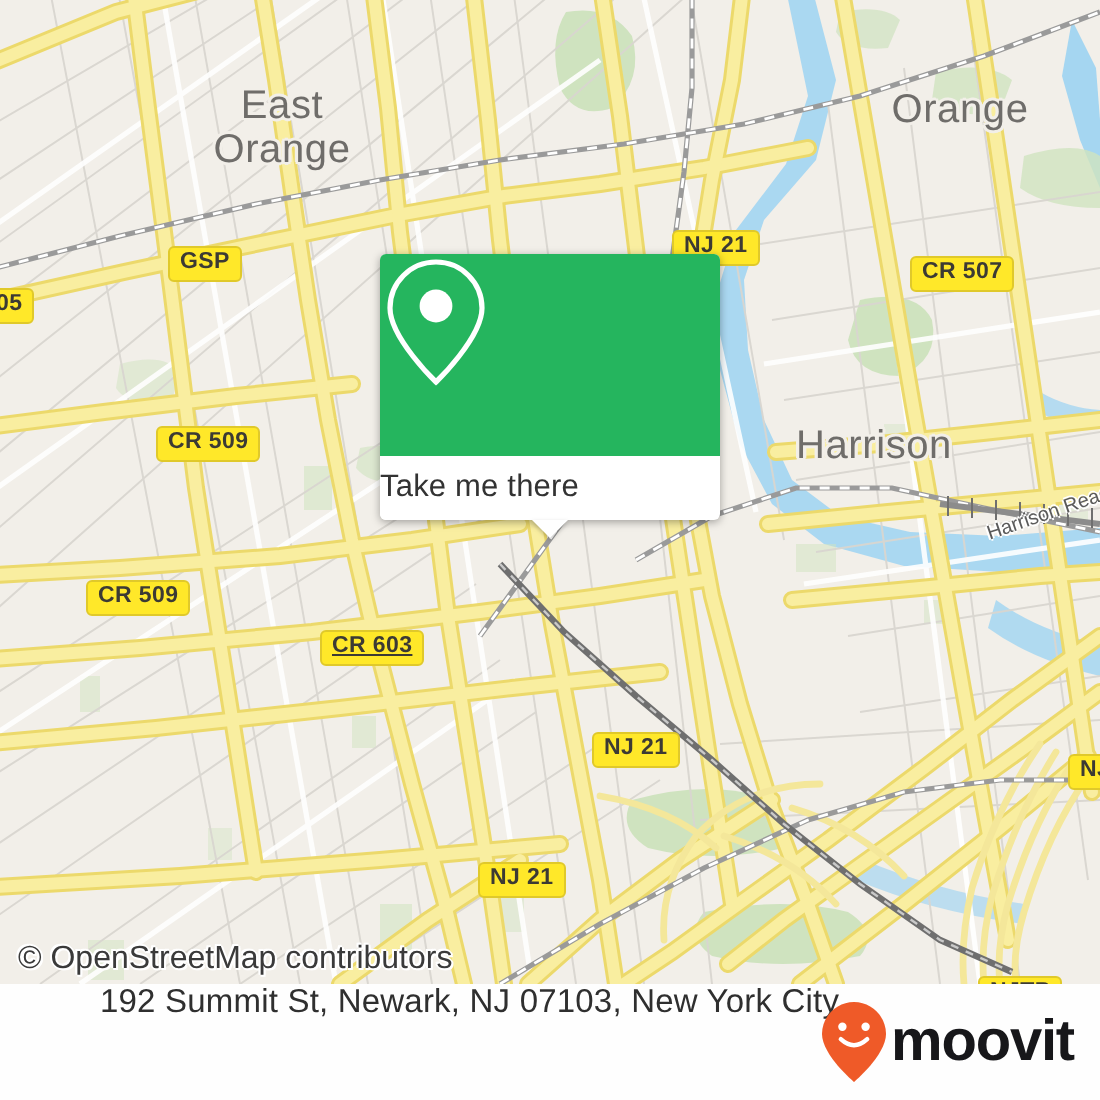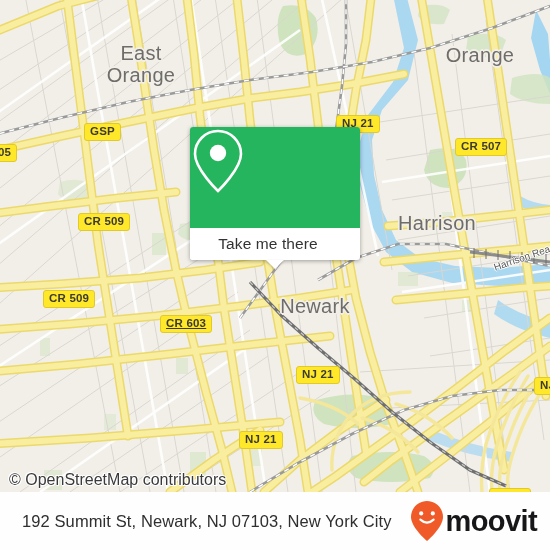--- a/index.html
+++ b/index.html
@@ -61,21 +61,21 @@
   }
   #popup-img{
     position:absolute;left:0;top:0;width:170px;height:101px;
     background:#25b55e;
     border-radius:3px 3px 0 0;
     display:flex;align-items:center;justify-content:center;
   }
   #popup-foot{
     position:absolute;left:0;top:101px;width:156px;height:32px;
     background:#fff;border-radius:0 0 3px 3px;
-    display:flex;align-items:center;justify-content:center;
+    display:flex;align-items:center;justify-content:flex-start;
   }
   #popup-foot span{
     color:#333;font-size:15.5px;letter-spacing:.1px;
   }
   #popup-tail{
     position:absolute;left:50%;top:133px;margin-left:-9px;
     width:0;height:0;
     border-left:9px solid transparent;
     border-right:9px solid transparent;
     border-top:9px solid #fff;
@@ -87,22 +87,23 @@
     position:absolute;left:9px;top:471px;
     font-size:16px;color:#3a3a3a;
     text-shadow:1px 0 #fff,-1px 0 #fff,0 1px #fff,0 -1px #fff,1px 1px #fff,-1px -1px #fff;
     white-space:nowrap;
   }
 
   
   #footer{
     position:absolute;left:0;top:492px;width:550px;height:58px;
     background:rgba(255,255,255,.92);
-    display:flex;align-items:center;
+    display:flex;align-items:flex-start;
     box-sizing:border-box;
+    padding-left:28px;
   }
   #footer-addr{
     margin-left:22px;
     font-size:16.5px;color:#2f2f2f;white-space:nowrap;letter-spacing:.1px;
   }
   #brand{
     position:absolute;right:13px;top:50%;transform:translateY(-50%);
     display:flex;align-items:center;
   }
   #brand-word{
@@ -311,31 +312,30 @@
           <path d="M474 248 L474 258 M486 249 L486 259 M498 250 L498 260
                    M510 251 L510 261 M522 252 L522 262 M534 253 L534 263 M546 254 L546 264"></path>
         </g>
       </g>
     </svg>
 
     <div class="plabel big" style="left:96px;top:42px;width:90px;">East
 Orange</div>
     <div class="plabel big" style="left:434px;top:44px;width:92px;">Orange</div>
     <div class="plabel big" style="left:389px;top:212px;width:96px;">Harrison</div>
-    <div class="plabel big" style="left:267px;top:295px;width:96px;">Newark</div>
 
     <div class="water-label" style="left:494px;top:262px;transform:rotate(-19deg);transform-origin:0 50%;">Harrison Reach</div>
 
     <div class="shield" style="left:-8px;top:144px;">05</div>
     <div class="shield" style="left:84px;top:123px;text-align:center;">GSP</div>
     <div class="shield" style="left:78px;top:213px;">CR 509</div>
     <div class="shield" style="left:43px;top:290px;">CR 509</div>
     <div class="shield" style="left:160px;top:315px;text-decoration:underline;">CR 603</div>
     <div class="shield" style="left:336px;top:115px;">NJ 21</div>
-    <div class="shield" style="left:455px;top:138px;">CR 507</div>
+    <div class="shield" style="left:455px;top:128px;">CR 507</div>
     <div class="shield" style="left:296px;top:366px;">NJ 21</div>
     <div class="shield" style="left:239px;top:431px;">NJ 21</div>
     <div class="shield" style="left:534px;top:377px;">NJ</div>
     <div class="shield" style="left:489px;top:488px;">NJTP</div>
 
     <div id="popup">
       <div id="popup-img">
         <svg width="56" height="68" viewBox="0 0 56 68">
           <path d="M28 4 C15.3 4 5 14.3 5 27 C5 42 28 64 28 64 C28 64 51 42 51 27 C51 14.3 40.7 4 28 4 Z" fill="none" stroke="#ffffff" stroke-width="2.6"></path>
           <circle cx="28" cy="26" r="8.2" fill="#ffffff"></circle>

